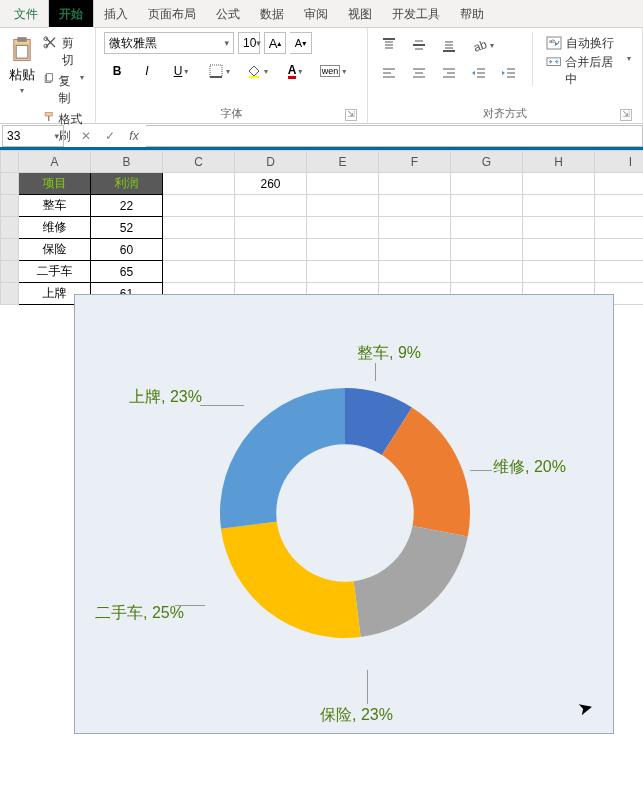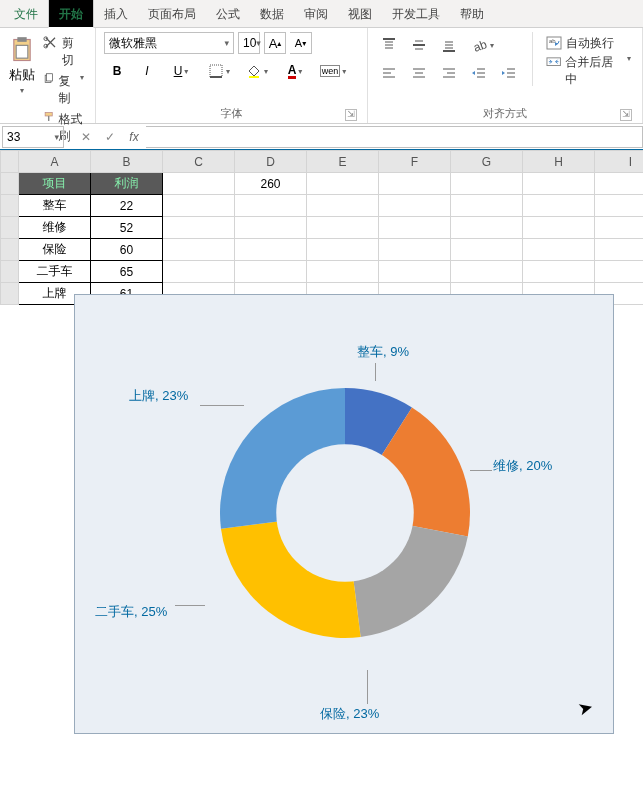--- a/index.html
+++ b/index.html
@@ -21,39 +21,39 @@
     .bigbtn { width:36px; display:flex; flex-direction:column; align-items:center; gap:2px; cursor:pointer; padding-top:4px;}
     .bigbtn .ic { width:28px; height:28px;}
     .combo { height:22px; border:1px solid #c0c0c0; background:#fff; display:flex; align-items:center; padding:0 4px; font-size:12px; }
     .combo .dd { margin-left:4px; color:#666; font-size:9px;}
     .sq { width:22px; height:22px; border:1px solid #c0c0c0; display:flex; align-items:center; justify-content:center; cursor:pointer; background:#fff; }
     .sq + .sq { border-left:none; }
     .tool { width:26px; height:22px; display:flex; align-items:center; justify-content:center; cursor:pointer; }
     .tool.dd { width:34px; justify-content:center; gap:1px;}
     .tool .car { font-size:8px; color:#666; margin-left:1px;}
     
-    .fbar { display:flex; align-items:center; height:26px; border-bottom:1px solid #0369a1; }
+    .fbar { display:flex; align-items:center; height:26px; border-bottom:3px solid #0369a1; }
     .namebox { width:62px; height:22px; border:1px solid #c0c0c0; margin:0 2px; padding:0 4px; display:flex; align-items:center; font-size:12px;}
     .namebox .dd{ margin-left:auto; font-size:9px; color:#666;}
     .fxbtn { width:24px; height:22px; display:flex; align-items:center; justify-content:center; color:#888; cursor:pointer;}
     .fxinput { flex:1; height:22px; border:1px solid #c0c0c0; border-left:none; padding:0 4px;}
     
     .grid-wrap { position:relative; height:calc(799px - 28px - 96px - 26px); overflow:hidden; }
     .grid { border-collapse:collapse; table-layout:fixed; width:660px; }
     .grid th, .grid td { border:1px solid #d4d4d4; height:22px; font-size:12px; font-weight:normal; text-align:center; background:#fff; }
     .grid thead th { background:#e6e6e6; color:#555; }
     .grid .rowhdr { width:18px; background:#e6e6e6; color:#555; }
     .colA{width:72px}.colB{width:72px}.colC{width:72px}.colD{width:72px}.colE{width:72px}.colF{width:72px}.colG{width:72px}.colH{width:72px}.colI{width:72px}
-    .hd { background:#595959 !important; color:#86efac; }
+    .hd { background:#595959 !important; color:#84cc16; }
     .tblcell{border:1px solid #000 !important}
     
     .chart { position:absolute; left:74px; top:144px; width:540px; height:440px; background:#eaeff5; border:1px solid #9ab; }
     .chart-title { position:absolute; left:14px; top:10px; font-size:18px; color:#595959; }
     .donut { position:absolute; left:120px; top:68px; }
-    .lbl { position:absolute; font-size:13px; color:#0369a1; white-space:nowrap; }
+    .lbl { position:absolute; font-size:16px; color:#4d7c0f; white-space:nowrap; }
     .leader { position:absolute; background:#999; }
     .cursor-ic { position:absolute; right:20px; bottom:14px; font-size:18px; color:#000; transform:rotate(-15deg); }
   </style>
 </head>
 <body>
 
 <div class="tabs">
   <div class="tab" style="color:#217346">文件</div>
   <div class="tab active">开始</div>
   <div class="tab">插入</div>

